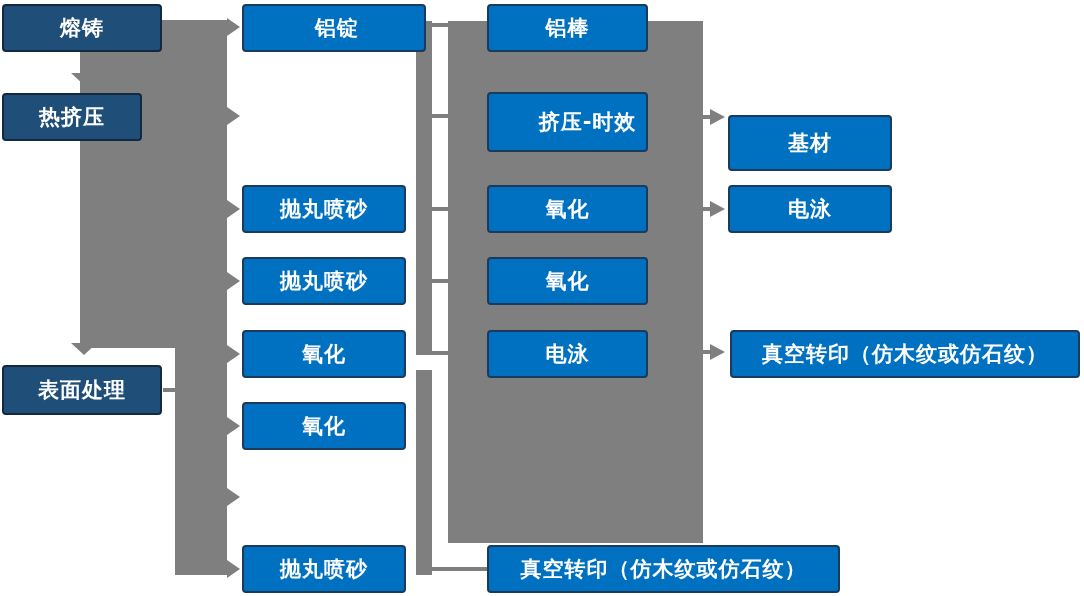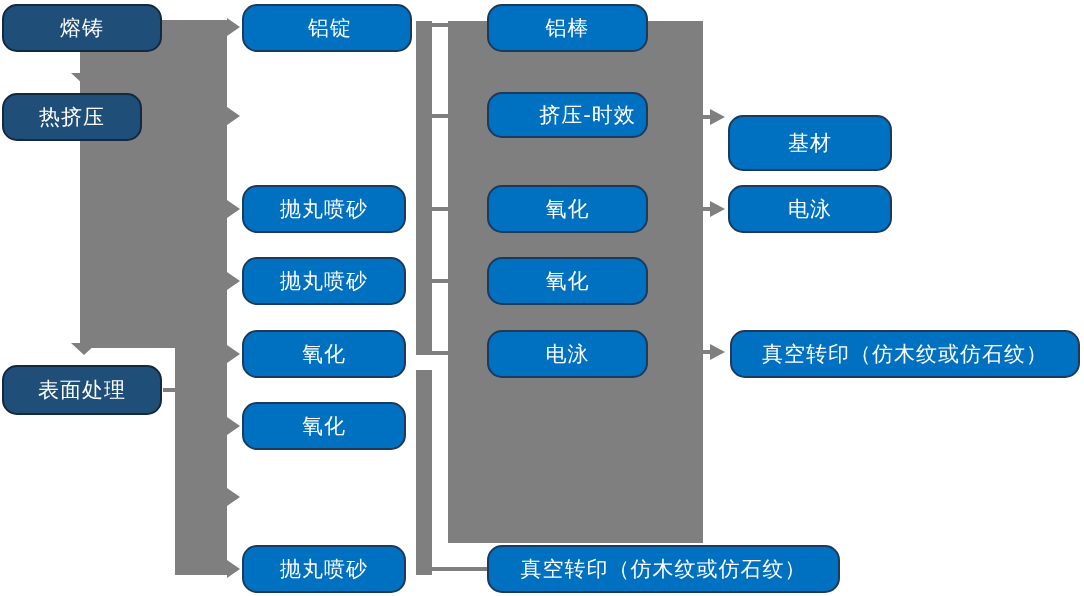--- a/index.html
+++ b/index.html
@@ -1,20 +1,20 @@
 <!DOCTYPE html>
 <html><head>
 <meta charset="utf-8">
 <style>
   html,body{margin:0;padding:0;background:#ffffff;}
   #stage{position:relative;width:1084px;height:596px;background:#ffffff;overflow:hidden;
          font-family:"DejaVu Sans","Liberation Sans",sans-serif;}
   .gray{position:absolute;background:#7f7f7f;}
   .box{position:absolute;box-sizing:border-box;display:flex;align-items:center;justify-content:center;
-       color:#ffffff;font-weight:normal;font-size:21px;letter-spacing:1px;border-radius:15px;z-index:3;
+       color:#ffffff;font-weight:bold;font-size:21px;letter-spacing:1px;border-radius:4px;z-index:3;
        white-space:nowrap;}
   .light{background:#0070C0;border:2px solid #1c3a5c;
          box-shadow:0 -4px 0 -6px #2f96dc, 0 5px 0 -6px #0c3055;}
   .dark{background:#1F4E79;border:2px solid #13293f;
         box-shadow:0 -4px 0 -6px #3a6f9e, 0 5px 0 -6px #0a1e33;}
   .arr-r{position:absolute;width:0;height:0;z-index:2;
          border-top:9px solid transparent;border-bottom:9px solid transparent;
          border-left:13px solid #7f7f7f;}
   .arr-r-sm{position:absolute;width:0;height:0;z-index:2;
          border-top:8px solid transparent;border-bottom:8px solid transparent;
@@ -59,29 +59,29 @@
   <div class="arr-r-sm" style="left:710px;top:109px;"></div>
   <div class="tie" style="left:703px;top:207px;width:10px;"></div>
   <div class="arr-r-sm" style="left:710px;top:201px;"></div>
   <div class="tie" style="left:703px;top:350px;width:10px;"></div>
   <div class="arr-r-sm" style="left:710px;top:344px;"></div>
 
   <div class="box dark" style="left:2px;top:4px;width:160px;height:48px;">熔铸</div>
   <div class="box dark" style="left:2px;top:93px;width:140px;height:48px;">热挤压</div>
   <div class="box dark" style="left:2px;top:365px;width:160px;height:50px;">表面处理</div>
 
-  <div class="box light" style="left:242px;top:4px;width:170px;height:48px;padding-left:6px;">铝锭</div>
+  <div class="box light" style="left:242px;top:4px;width:184px;height:48px;padding-left:6px;">铝锭</div>
   <div class="box light" style="left:242px;top:185px;width:164px;height:48px;">抛丸喷砂</div>
   <div class="box light" style="left:242px;top:257px;width:164px;height:48px;">抛丸喷砂</div>
   <div class="box light" style="left:242px;top:330px;width:164px;height:48px;">氧化</div>
   <div class="box light" style="left:242px;top:402px;width:164px;height:48px;">氧化</div>
   <div class="box light" style="left:242px;top:545px;width:164px;height:48px;">抛丸喷砂</div>
 
   <div class="box light" style="left:487px;top:4px;width:161px;height:48px;">铝棒</div>
-  <div class="box light" style="left:487px;top:92px;width:161px;height:46px;padding-left:40px;">挤压-时效</div>
+  <div class="box light" style="left:487px;top:92px;width:161px;height:60px;padding-left:40px;">挤压-时效</div>
   <div class="box light" style="left:487px;top:185px;width:161px;height:48px;">氧化</div>
   <div class="box light" style="left:487px;top:257px;width:161px;height:48px;">氧化</div>
   <div class="box light" style="left:487px;top:330px;width:161px;height:48px;">电泳</div>
   <div class="box light" style="left:487px;top:545px;width:353px;height:48px;">真空转印（仿木纹或仿石纹）</div>
 
   <div class="box light" style="left:728px;top:93px;width:164px;height:56px;margin-top:22px;">基材</div>
   <div class="box light" style="left:728px;top:185px;width:164px;height:48px;">电泳</div>
   <div class="box light" style="left:730px;top:330px;width:350px;height:48px;">真空转印（仿木纹或仿石纹）</div>
 
 </div>

